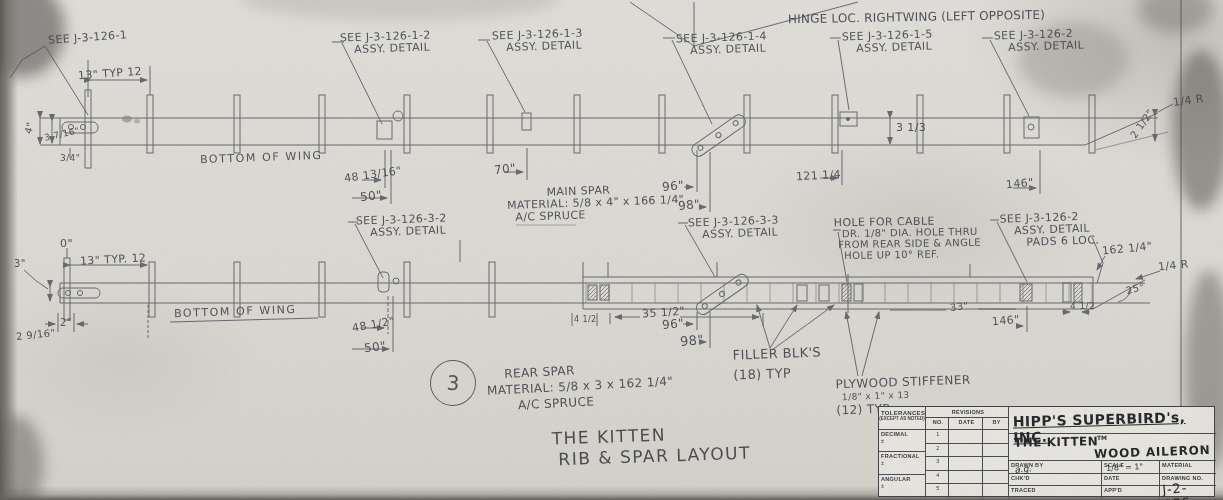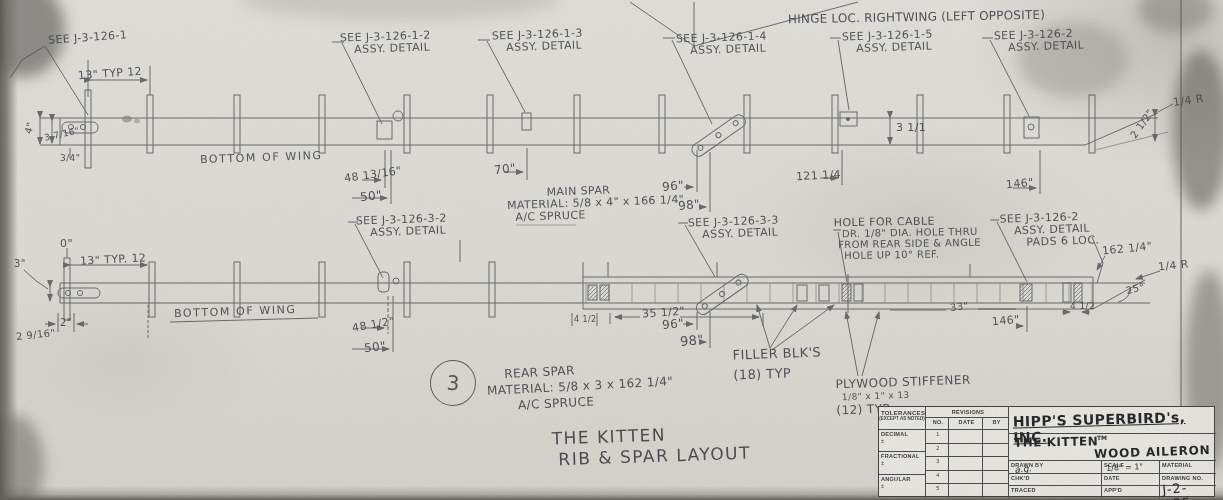--- a/index.html
+++ b/index.html
@@ -289,21 +289,21 @@
   <span class="lbl s12" style="left:360px;top:190px;transform:rotate(-6deg)">50"</span>
   <span class="lbl s12" style="left:494px;top:163px;transform:rotate(-6deg)">70"</span>
   <div class="lbl co" style="left:507px;top:185px;transform:rotate(-2deg)">
     <span style="padding-left:40px">MAIN SPAR</span>
     <span>MATERIAL: 5/8 x 4" x 166 1/4"</span>
     <span style="padding-left:8px">A/C SPRUCE</span>
     </div>
   <span class="lbl s12" style="left:662px;top:180px;transform:rotate(-5deg)">96"</span>
   <span class="lbl s12" style="left:678px;top:199px;transform:rotate(-5deg)">98"</span>
   <span class="lbl" style="left:796px;top:170px;transform:rotate(-3deg)">121 1/4</span>
-  <span class="lbl" style="left:896px;top:122px">3 1/1</span>
+  <span class="lbl" style="left:896px;top:122px">3 1/3</span>
   <span class="lbl" style="left:1006px;top:178px;transform:rotate(-5deg)">146"</span>
   <span class="lbl" style="left:1173px;top:95px;transform:rotate(-8deg)">1/4 R</span>
   <span class="lbl s10" style="left:1126px;top:118px;transform:rotate(-55deg)">2 1/2"</span>
 
   <span class="lbl" style="left:60px;top:238px">0"</span>
   <span class="lbl" style="left:80px;top:254px;transform:rotate(-3deg)">13" TYP. 12</span>
   <span class="lbl s10" style="left:14px;top:258px">3"</span>
   <span class="lbl s10" style="left:60px;top:317px">2"</span>
   <span class="lbl s10" style="left:16px;top:329px;transform:rotate(-6deg)">2 9/16"</span>
   <span class="lbl wide" style="left:174px;top:306px;transform:rotate(-2deg)">BOTTOM OF WING</span>

